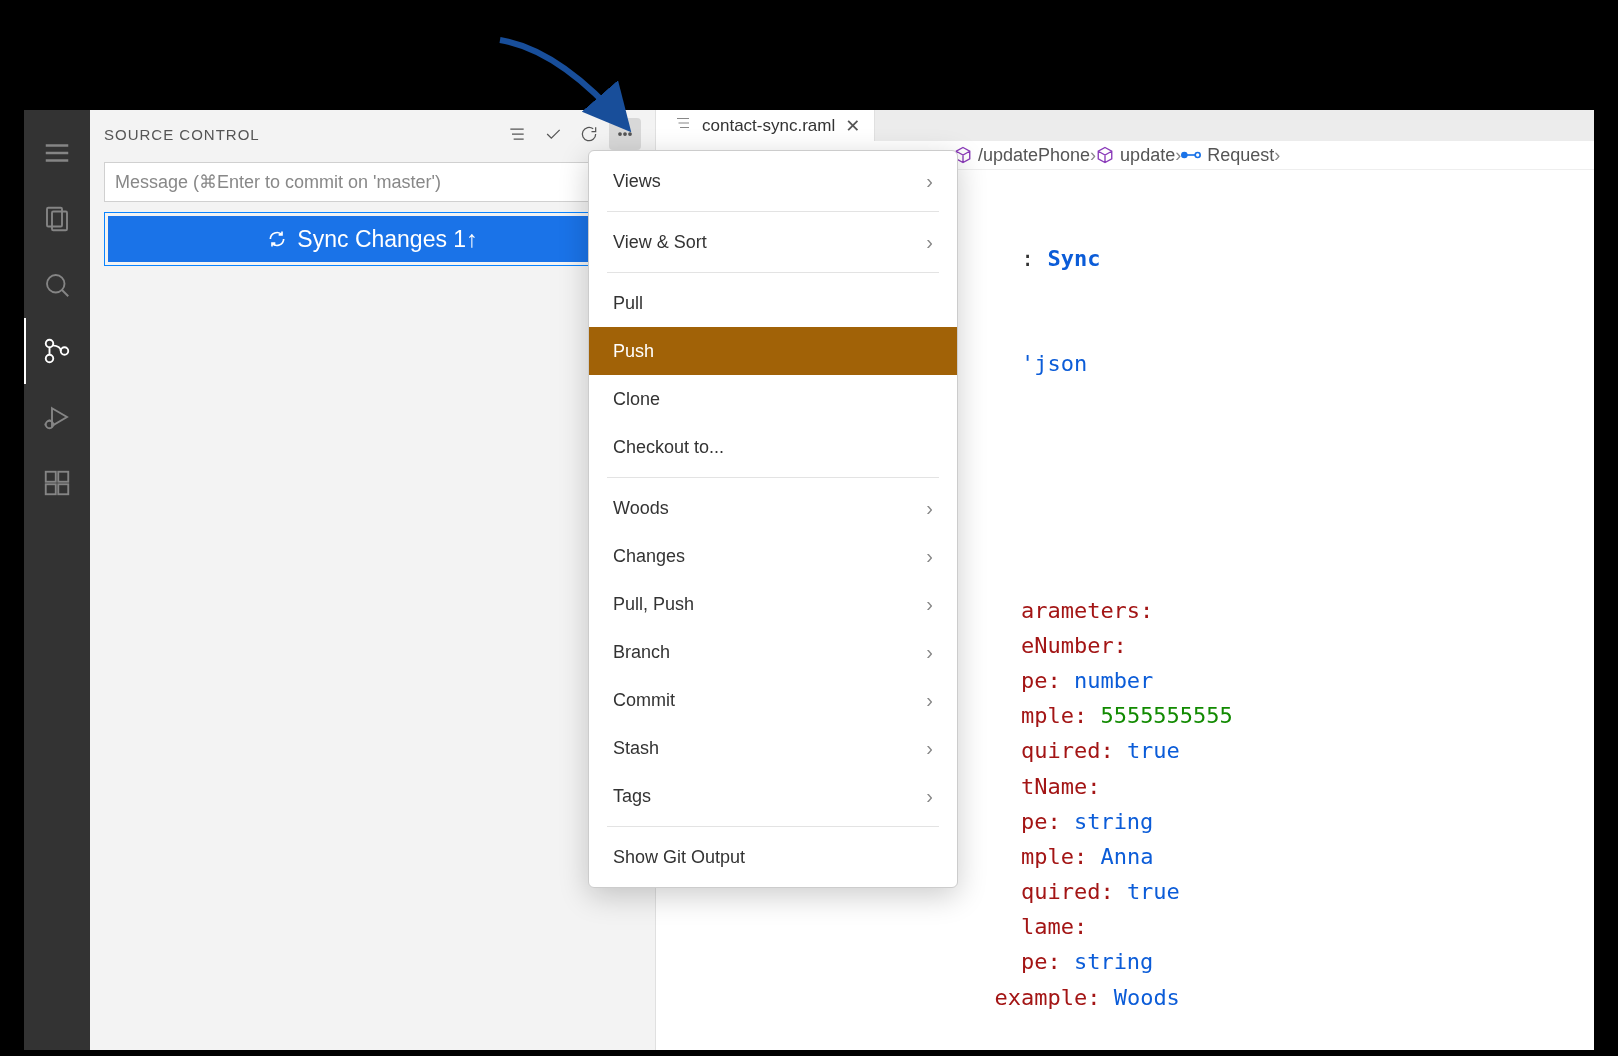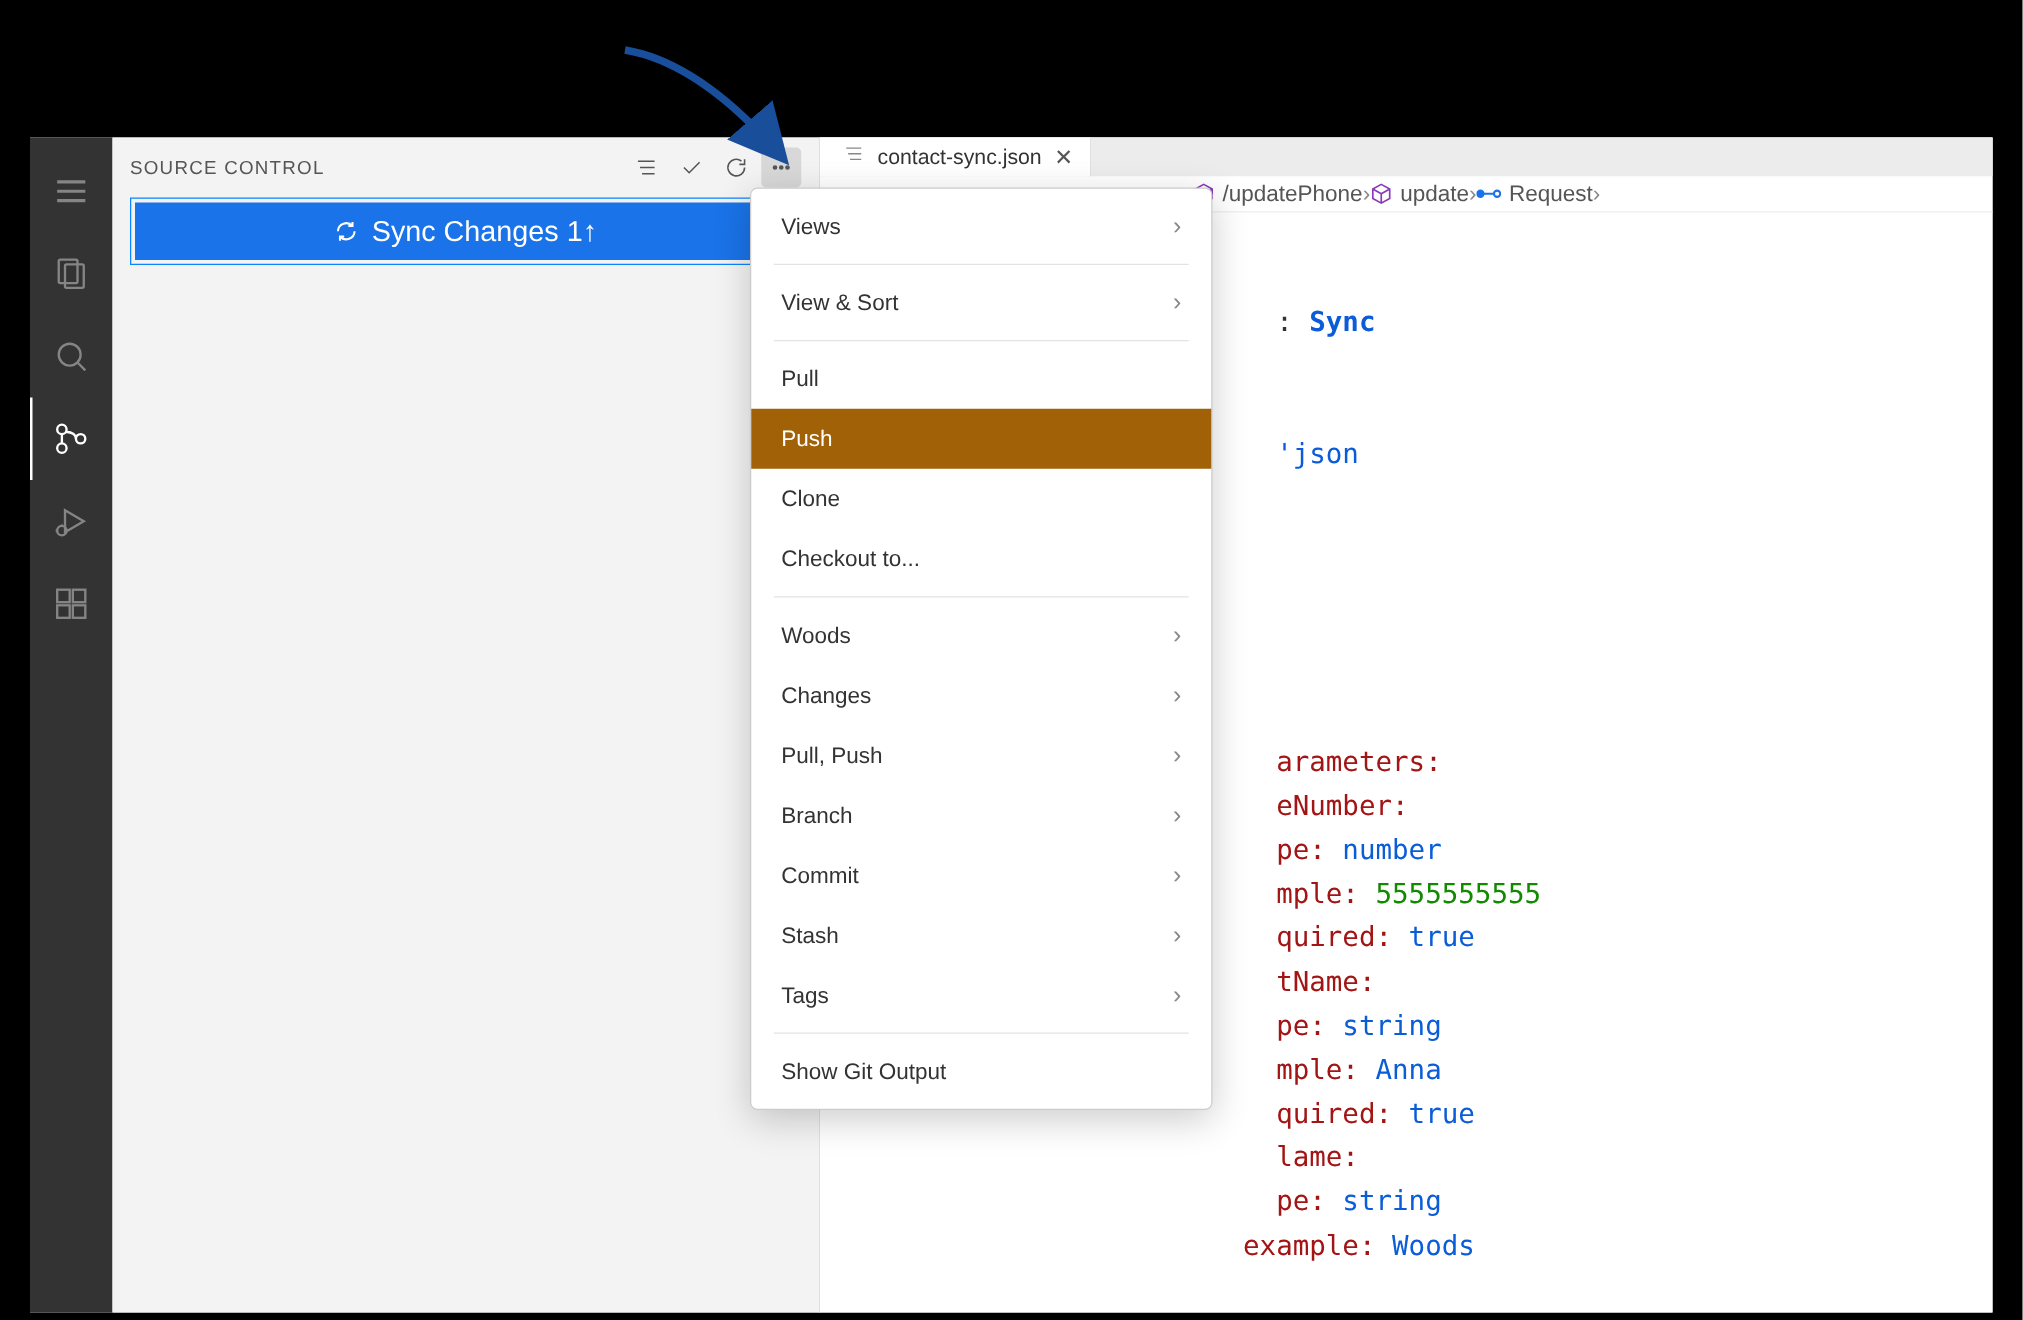--- a/index.html
+++ b/index.html
@@ -163,21 +163,21 @@
   }
   .gutter div { height:30.4px; }
   .kw-blue { color:#0b5cd8; }
   .kw-red { color:#a31515; }
   .kw-green { color:#118a00; }
   .kw-title { color:#0b5cd8; font-weight:600; }
 
   
   .ctx-menu {
     position:absolute;
-    left: 600px;
+    left: 588px;
     top: 150px;
     width: 370px;
     background:#fff;
     border:1px solid #ccc;
     border-radius:6px;
     box-shadow: 0 8px 30px rgba(0,0,0,0.2);
     padding: 6px 0;
     z-index: 50;
     font-size:18px;
     color:#333;
@@ -286,39 +286,42 @@
         </div>
         <div class="sc-action active">
           <svg viewBox="0 0 24 24">
               <circle cx="6" cy="12" r="1.5" fill="currentColor"></circle>
               <circle cx="12" cy="12" r="1.5" fill="currentColor"></circle>
               <circle cx="18" cy="12" r="1.5" fill="currentColor"></circle>
             </svg>
         </div>
       </div>
     </div>
+    <div class="commit-box">
+      <input type="text" placeholder="Message (⌘Enter to commit on 'master')" style="">
+    </div>
     <div class="sync-btn-wrap">
       <div class="sync-btn">
         <svg viewBox="0 0 24 24">
             <path d="M4 12a8 8 0 0 1 14-5M20 12a8 8 0 0 1-14 5M18 3v4h-4M6 21v-4h4"></path>
           </svg>
         <span>Sync Changes 1↑</span>
       </div>
     </div>
   </div>
 
   <div class="editor">
     <div class="tabbar">
       <div class="tab">
         <span class="file-icon">
           <svg width="18" height="18" viewBox="0 0 24 24" stroke="#888" fill="none" stroke-width="1.5">
               <path d="M4 6h16M6 12h14M8 18h12"></path>
             </svg>
         </span>
-        <span>contact-sync.json</span>
+        <span>contact-sync.raml</span>
         <span class="close">✕</span>
       </div>
     </div>
     <div class="breadcrumb">
       <span style="width:280px"></span>
       <span class="crumb">
         <svg class="cube" viewBox="0 0 24 24" stroke="#8a3ab9" fill="none" stroke-width="1.8">
             <path d="M12 2l9 5v10l-9 5-9-5V7z M3 7l9 5 9-5 M12 22V12"></path>
           </svg>
         <span>/updatePhone</span>

